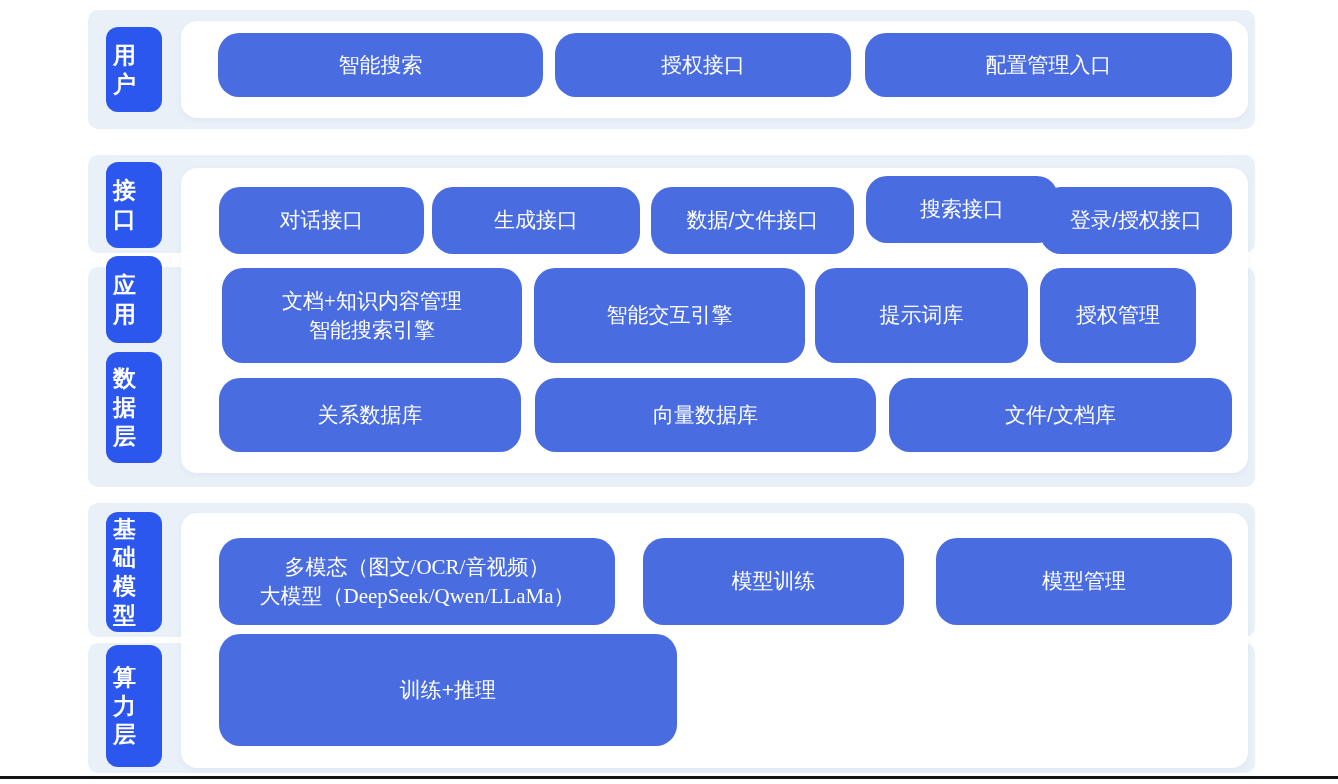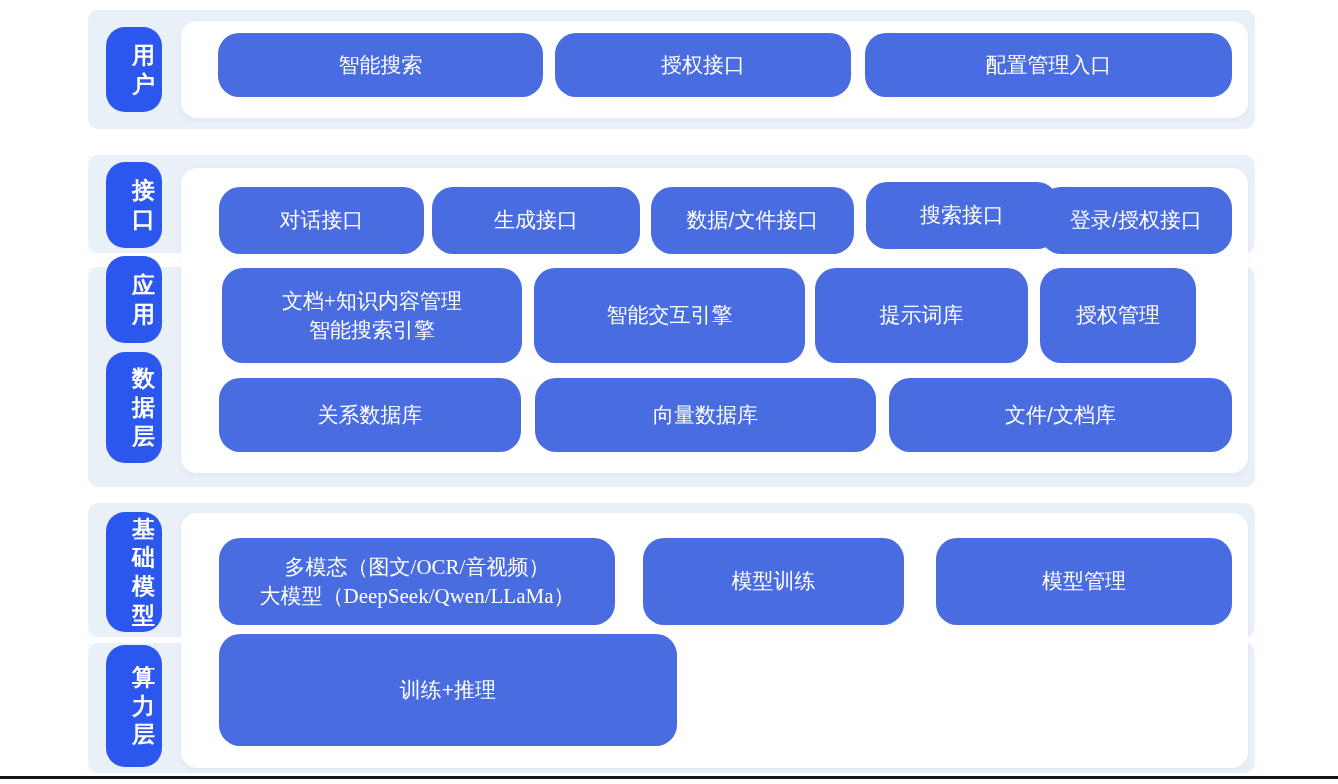--- a/index.html
+++ b/index.html
@@ -17,23 +17,23 @@
     font-family:"Liberation Sans",sans-serif;
   }
   .band{
     position:absolute;background:var(--band-bg);border-radius:10px;
   }
   .panel{
     position:absolute;background:#fff;border-radius:16px;
     box-shadow:0 2px 6px rgba(30,60,150,0.05);
   }
   .pill{
-    position:absolute;background:var(--pill-blue);border-radius:19px;
+    position:absolute;background:var(--pill-blue);border-radius:12px;
     color:var(--text-white);font-weight:bold;font-size:23px;line-height:1.25;
-    display:flex;align-items:center;justify-content:center;text-align:right;
+    display:flex;align-items:center;justify-content:center;text-align:left;
     word-break:break-all;padding:0 7px;box-sizing:border-box;
   }
   .btn{
     position:absolute;background:var(--button-blue);border-radius:21px;
     color:var(--text-white);font-size:21px;line-height:1.35;
     display:flex;flex-direction:column;align-items:center;justify-content:center;
     text-align:center;box-sizing:border-box;padding:2px 6px;
   }
   .btn span{display:block;font-family:Liberation Serif, serif;}
   .bottom-rule{
@@ -56,21 +56,21 @@
   <div class="band" style="left:88px;top:155px;width:1167px;height:98px"></div>
   <div class="band" style="left:88px;top:267px;width:1167px;height:220px"></div>
   <div class="panel" style="left:181px;top:168px;width:1067px;height:305px"></div>
   <div class="pill" style="left:106px;top:162px;width:56px;height:86px">接口</div>
   <div class="pill" style="left:106px;top:256px;width:56px;height:87px">应用</div>
   <div class="pill" style="left:106px;top:352px;width:56px;height:111px">数据层</div>
 
   <div class="btn" style="left:219px;top:187px;width:205px;height:67px">对话接口</div>
   <div class="btn" style="left:432px;top:187px;width:208px;height:67px">生成接口</div>
   <div class="btn" style="left:651px;top:187px;width:203px;height:67px">数据/文件接口</div>
-  <div class="btn" style="left:866px;top:182px;width:192px;height:67px">搜索接口</div>
+  <div class="btn" style="left:866px;top:176px;width:192px;height:67px">搜索接口</div>
   <div class="btn" style="left:1040px;top:187px;width:192px;height:67px">登录/授权接口</div>
 
   <div class="btn" style="left:222px;top:268px;width:300px;height:95px">
     <span>文档+知识内容管理</span>
     <span>智能搜索引擎</span>
   </div>
   <div class="btn" style="left:534px;top:268px;width:271px;height:95px">智能交互引擎</div>
   <div class="btn" style="left:815px;top:268px;width:213px;height:95px">提示词库</div>
   <div class="btn" style="left:1040px;top:268px;width:156px;height:95px">授权管理</div>
 

